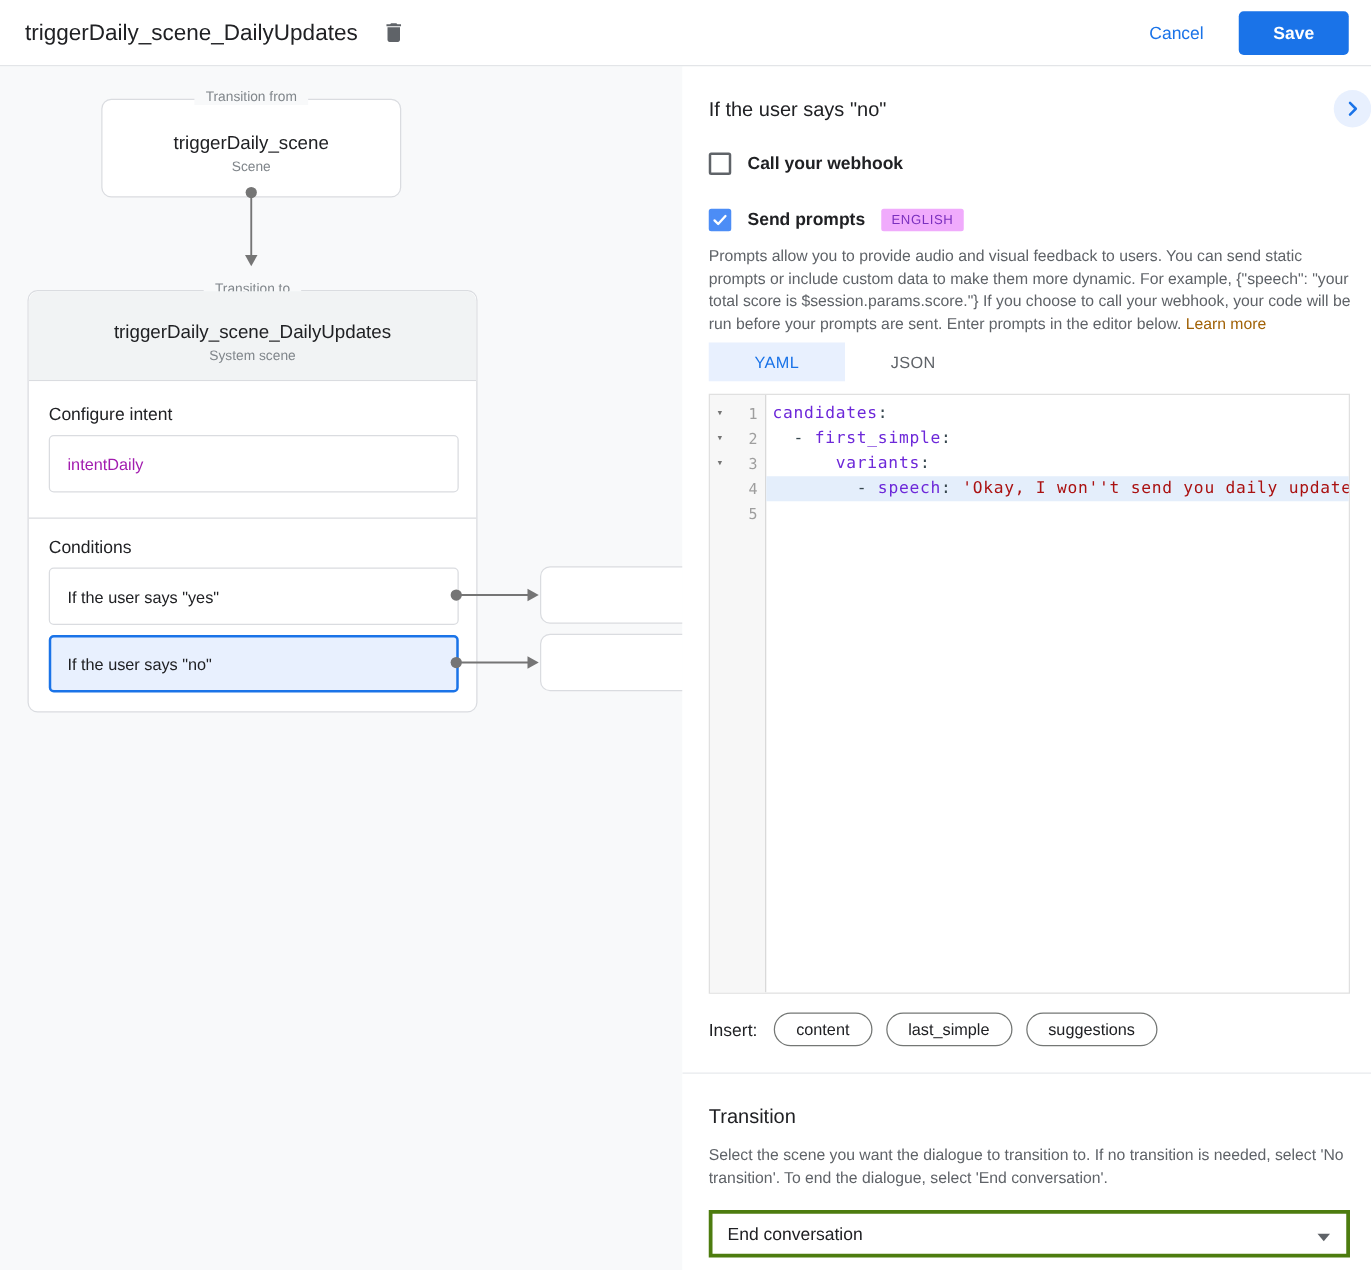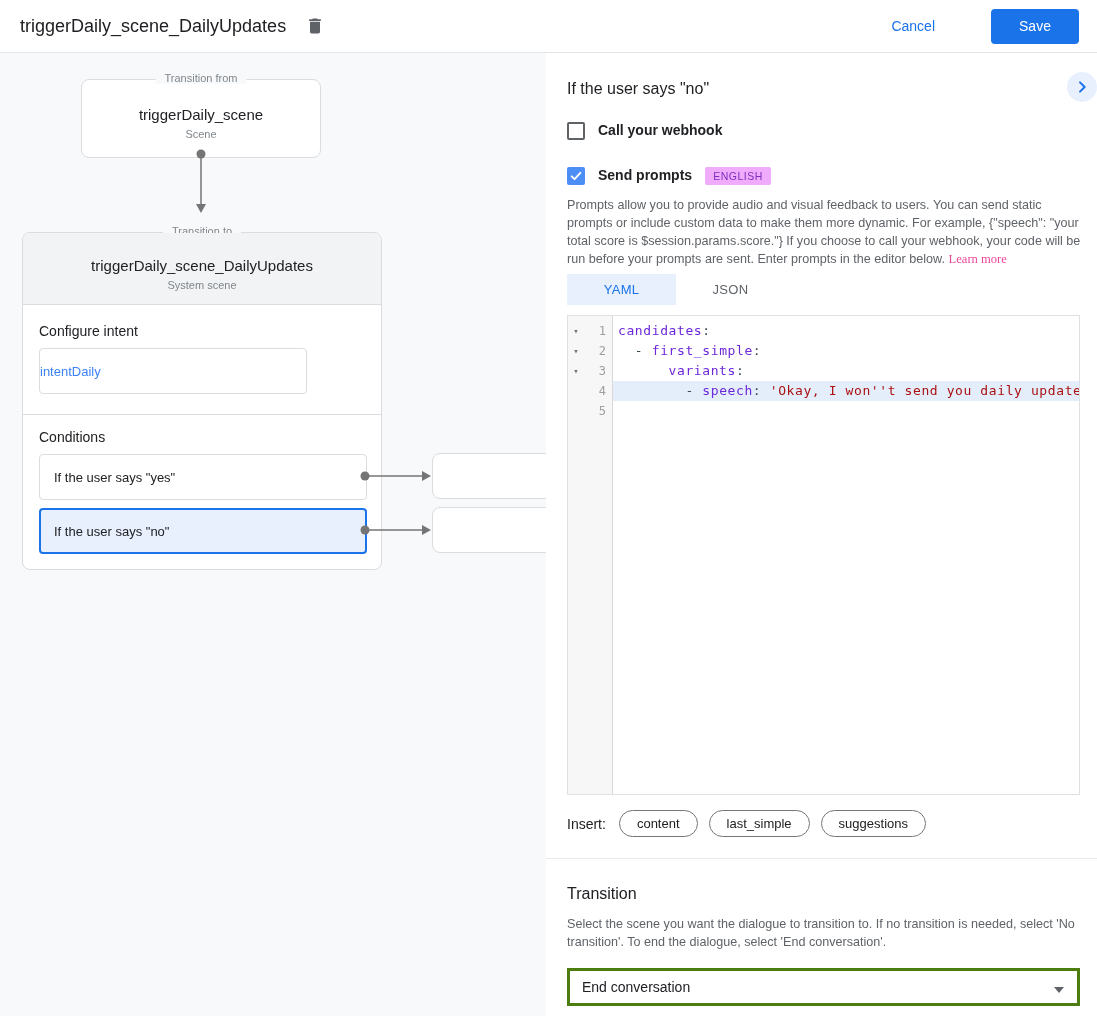--- a/index.html
+++ b/index.html
@@ -5,36 +5,36 @@
   * { margin:0; padding:0; box-sizing:border-box; }
   html,body { width:1097px; height:1016px; background:#fff; font-family:"Liberation Sans", sans-serif; color:#202124; overflow:hidden; }
 
   
   .topbar { position:absolute; left:0; top:0; width:1097px; height:53px; background:#fff; border-bottom:1px solid #e3e5e8; display:flex; align-items:center; justify-content:space-between; padding:0 18px 0 20px; z-index:30; }
   .topbar-left { display:flex; align-items:center; gap:16px; }
   .page-title { font-size:18px; color:#202124; }
   .trash-btn { background:none; border:none; cursor:pointer; width:26px; height:26px; display:flex; align-items:center; justify-content:center; }
   .topbar-right { display:flex; align-items:center; gap:28px; }
   .cancel-btn { background:none; border:none; color:#1a73e8; font-size:14px; font-weight:500; font-family:inherit; cursor:pointer; }
-  .save-btn { background:#1a73e8; color:#fff; border:none; border-radius:4px; width:88px; height:35px; font-size:14px; font-weight:400; font-family:inherit; cursor:pointer;margin-left:28px; }
+  .save-btn { background:#1a73e8; color:#fff; border:none; border-radius:4px; width:88px; height:35px; font-size:14px; font-weight:700; font-family:inherit; cursor:pointer; }
 
   
   .canvas { position:absolute; left:0; top:53px; width:546px; height:963px; background:#f8f9fa; overflow:hidden; }
   .connector-svg { position:absolute; left:0; top:0; width:546px; height:963px; pointer-events:none; z-index:5; }
 
   .legend { position:absolute; top:-8px; left:50%; transform:translateX(-50%); background:#f8f9fa; color:#80868b; font-size:11px; padding:0 9px; white-space:nowrap; }
 
   .from-node { position:absolute; left:81px; top:26px; width:240px; height:79px; background:#fff; border:1px solid #dadce0; border-radius:8px; display:flex; flex-direction:column; align-items:center; justify-content:center; gap:5px; padding-top:8px; }
   .node-title { font-size:15px; color:#202124; }
   .node-sub { font-size:11px; color:#80868b; }
 
   .to-card { position:absolute; left:22px; top:179px; width:360px; height:338px; background:#fff; border:1px solid #dadce0; border-radius:8px; }
   .to-card-header { position:absolute; left:0; top:0; right:0; height:72px; background:#f1f3f4; border-bottom:1px solid #dadce0; border-radius:8px 8px 0 0; display:flex; flex-direction:column; align-items:center; justify-content:center; gap:5px; padding-top:10px; }
   .ci-label { position:absolute; left:16px; top:90px; font-size:14px; color:#202124; }
-  .intent-box { position:absolute; left:16px; top:115px; width:268px; height:46px; background:#fff; border:1px solid #dadce0; border-radius:4px; display:flex; align-items:center; font-size:13px; color:#3b82f6; cursor:pointer; }
+  .intent-box { position:absolute; left:16px; top:115px; width:328px; height:46px; background:#fff; border:1px solid #dadce0; border-radius:4px; display:flex; align-items:center; padding-left:14px; font-size:13px; color:#a21caf; cursor:pointer; }
   .card-divider { position:absolute; left:0; right:0; top:181px; height:1px; background:#dadce0; }
   .cond-label { position:absolute; left:16px; top:196px; font-size:14px; color:#202124;text-align:center; }
   .cond-box { position:absolute; left:16px; width:328px; height:46px; background:#fff; border:1px solid #dadce0; border-radius:4px; display:flex; align-items:center; padding-left:14px; font-size:13px; color:#202124; cursor:pointer; }
   .cond-yes { top:221px; }
   .cond-no  { top:275px; }
   .cond-box.selected { background:#e8f0fe; border:2px solid #1a73e8; padding-left:13px; }
 
   .stub { position:absolute; width:122px; height:46px; background:#fff; border:1px solid #dadce0; border-radius:8px; }
   .stub-1 { left:432px; top:400px; }
   .stub-2 { left:432px; top:454px; }
@@ -46,21 +46,21 @@
 
   .check-row { position:absolute; left:21px; display:flex; gap:13px; cursor:pointer; }
   .row-webhook { top:69px; }
   .row-prompts { top:114px; }
   .cbox { width:18px; height:18px; border:2px solid #5f6368; border-radius:2px; background:#fff; flex:0 0 auto; }
   .cbox.checked { background:#4c8df6; border-color:#4c8df6; display:flex; align-items:center; justify-content:center; }
   .check-label { font-size:14px; font-weight:700; color:#202124; }
   .lang-badge { background:#f0abfc; color:#7b2fbf; font-size:10.5px; font-weight:500; letter-spacing:.5px; padding:3px 8px; border-radius:2px; margin-left:0; }
 
   .prompt-desc { position:absolute; left:21px; top:143px; width:516px; font-size:12.6px; line-height:1.43; color:#5f6368; }
-  .learn-more { color:#ec4899; text-decoration:none; cursor:pointer;font-family:Liberation Serif, serif; }
+  .learn-more { color:#a16207; text-decoration:none; cursor:pointer; }
 
   .tabs { position:absolute; left:21px; top:221px; display:flex; }
   .tab { width:109px; height:31px; display:flex; align-items:center; justify-content:center; font-size:13px; font-weight:500; letter-spacing:.3px; color:#5f6368; cursor:pointer; }
   .tab.active { background:#e8f0fe; color:#1a73e8; }
 
   
   .editor { position:absolute; left:21px; top:262px; width:513px; height:480px; border:1px solid #e0e0e0; background:#fff; overflow:hidden; cursor:text; }
   .editor::before { content:""; position:absolute; left:0; top:0; bottom:0; width:44px; background:#f7f7f7; border-right:1px solid #d9d9d9; }
   .ed-lines { position:relative; padding-top:5px; }
   .ed-row { display:flex; height:20px; line-height:20px; font-family:"DejaVu Sans Mono", monospace; font-size:13px; }

